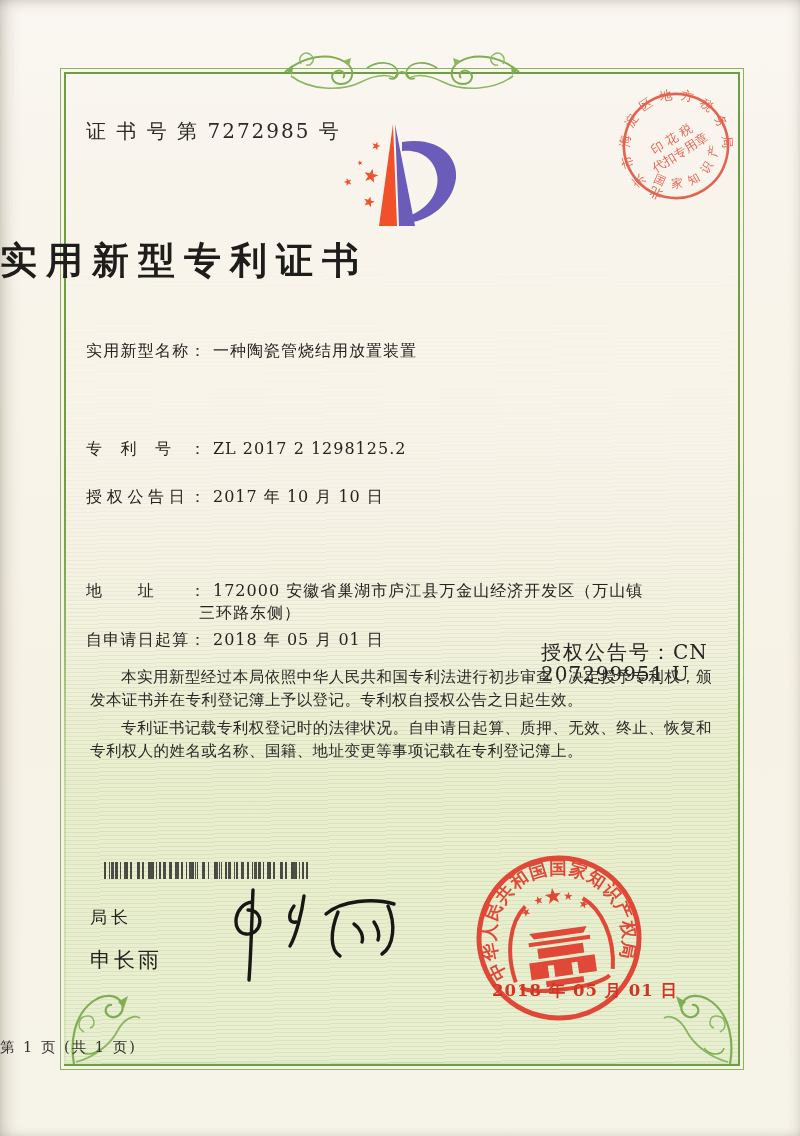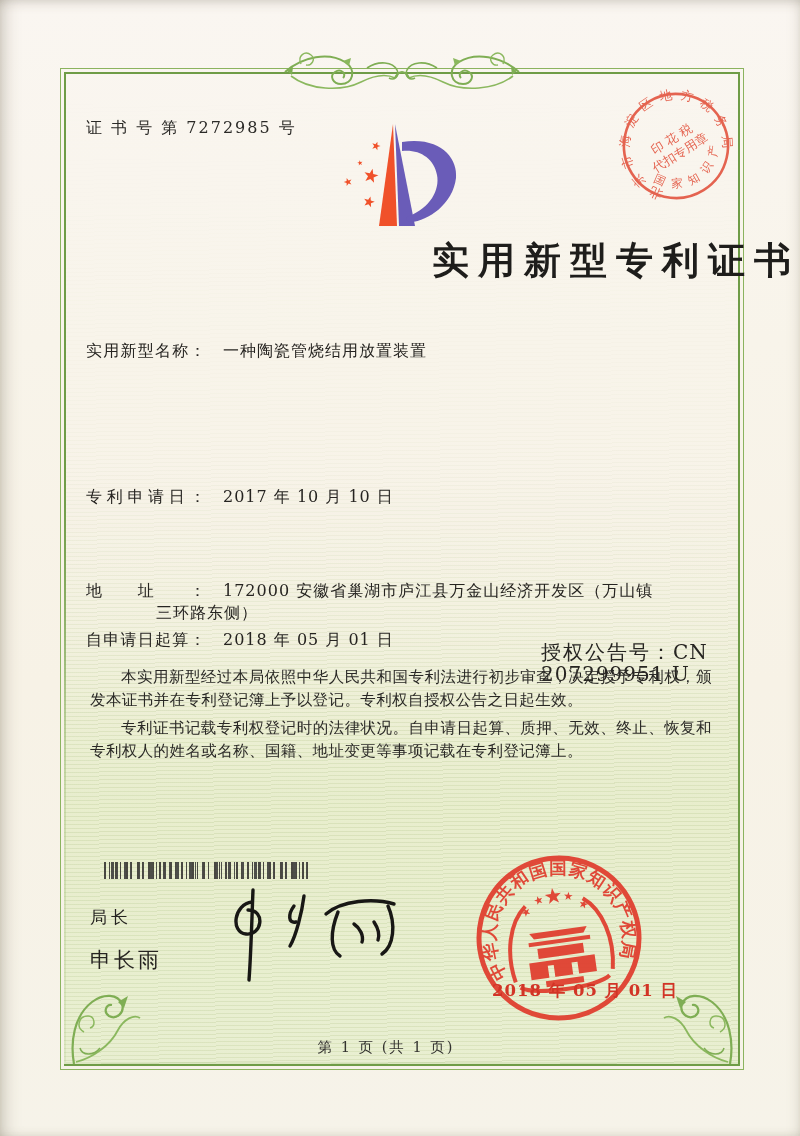--- a/index.html
+++ b/index.html
@@ -17,45 +17,45 @@
   .frame-inner{position:absolute;left:3px;top:3px;right:3px;bottom:3px;
     border:2px solid #6f9c47;border-bottom-width:4px;}
   .guilloche{position:absolute;left:64px;top:72px;width:674px;height:992px;pointer-events:none;
     background:
       repeating-linear-gradient(179deg, rgba(140,168,92,.16) 0 1px, rgba(0,0,0,0) 1px 4px),
       linear-gradient(180deg, rgba(236,240,214,0) 0%, rgba(236,240,214,0) 40%,
         rgba(231,238,204,.45) 58%, rgba(228,236,198,.8) 74%, rgba(231,238,206,.9) 100%);
     -webkit-mask-image:linear-gradient(180deg,transparent 0%,rgba(0,0,0,.15) 35%,#000 65%);
     mask-image:linear-gradient(180deg,transparent 0%,rgba(0,0,0,.15) 35%,#000 65%);
   }
-  .cert-no{position:absolute;left:86px;top:118px;font-size:16px;letter-spacing:2px;color:#2b2a27;}
-  .title{position:absolute;left:0;top:236px;width:800px;text-align:right;
+  .cert-no{position:absolute;left:86px;top:118px;font-size:20px;letter-spacing:2px;color:#2b2a27;}
+  .title{position:absolute;left:0;top:236px;width:800px;text-align:left;
     font-size:37px;font-weight:bold;letter-spacing:9px;color:#1e1d1b;}
   .row{position:absolute;left:86px;width:640px;font-size:16px;line-height:22px;}
   .row .lbl{display:inline-block;width:120px;text-align:justify;text-align-last:justify;
     vertical-align:top;letter-spacing:.5px;}
-  .row .val{display:inline-block;margin-left:17px;letter-spacing:1px;vertical-align:top;}
-  .addr2{display:block;margin-left:70px;letter-spacing:1px;}
+  .row .val{display:inline-block;margin-left:7px;letter-spacing:1px;vertical-align:top;}
+  .addr2{display:block;margin-left:113px;letter-spacing:1px;}
   .grant-no{position:absolute;left:455px;top:12px;font-size:20px;}
   .grant-no .lbl2{letter-spacing:2px;}
   .body-text{position:absolute;left:86px;top:662px;width:630px;font-size:15.5px;
     line-height:23.4px;text-align:justify;color:#2a2926;}
   .body-text p{margin:4px;text-indent:2em;letter-spacing:.4px;}
   .barcode{position:absolute;left:104px;top:862px;width:204px;height:17px;
     background:
       repeating-linear-gradient(90deg,#2e2c2a 0 2px,transparent 2px 5px,#2e2c2a 5px 6px,transparent 6px 11px),
       repeating-linear-gradient(90deg,#333 0 1px,transparent 1px 7px,#333 7px 10px,transparent 10px 13px);
     opacity:.85;}
   .signoff-title{position:absolute;left:90px;top:906px;font-size:17px;letter-spacing:4px;}
   .signoff-name{position:absolute;left:90px;top:946px;font-size:21px;letter-spacing:3px;}
   .signature{position:absolute;left:222px;top:884px;}
   .seal{position:absolute;left:466px;top:846px;opacity:.92;}
   .seal-date{position:absolute;left:492px;top:980px;font-size:16.5px;color:#d23426;
     letter-spacing:1px;font-weight:bold;}
-  .footer{position:absolute;left:0;top:1038px;width:772px;text-align:center;
+  .footer{position:absolute;left:0;top:1038px;width:772px;text-align:left;
     font-size:14.5px;letter-spacing:2px;color:#33322f;}
   .logo{position:absolute;left:318px;top:120px;}
   .tax-stamp{position:absolute;left:606px;top:76px;opacity:.88;}
   .orn-top{position:absolute;left:283px;top:44px;}
   .orn-bl{position:absolute;left:66px;top:972px;}
   .orn-br{position:absolute;left:662px;top:972px;transform:scaleX(-1);}
   svg text{font-family:"DejaVu Serif","Liberation Serif",serif;}
 </style>
 </head>
 <body>
@@ -130,22 +130,25 @@
       <text x="70" y="66" text-anchor="middle" font-size="12.5">印 花 税</text>
       <text x="70" y="82" text-anchor="middle" font-size="12.5">代扣专用章</text>
     </g>
   </svg>
 
   <div class="title">实用新型专利证书</div>
 
   <div class="row" style="top:340px">
     <span class="lbl">实用新型名称：</span><span class="val">一种陶瓷管烧结用放置装置</span>
   </div>
+  <div class="row" style="top:438px">
+    <span class="lbl">专利号：</span><span class="val">ZL 2017 2 1298125.2</span>
+  </div>
   <div class="row" style="top:486px">
-    <span class="lbl">专利申请日：</span><span class="val">2017 年 10 月 10 日</span>
+    <span class="lbl">授权公告日：</span><span class="val">2017 年 10 月 10 日</span>
   </div>
   <div class="row" style="top:580px">
     <span class="lbl">地址：</span><span class="val">172000 安徽省巢湖市庐江县万金山经济开发区（万山镇</span>
     <span class="addr2">三环路东侧）</span>
   </div>
   <div class="row" style="top:629px">
     <span class="lbl">自申请日起算：</span><span class="val">2018 年 05 月 01 日</span>
     <span class="grant-no"><span class="lbl2">授权公告号：</span><span style="letter-spacing:1px">CN 207299951 U</span></span>
   </div>
 

